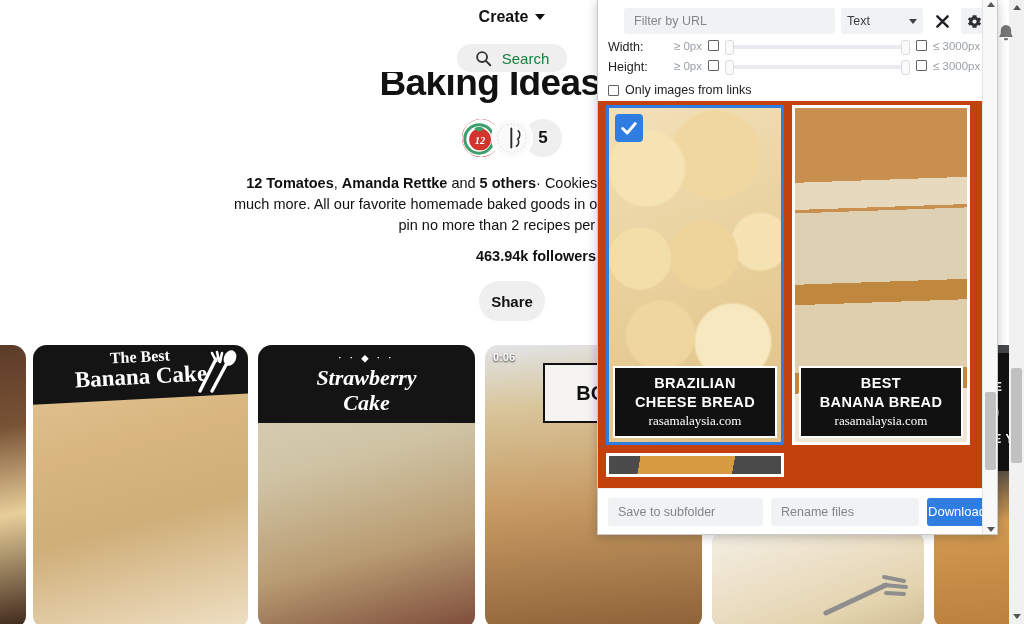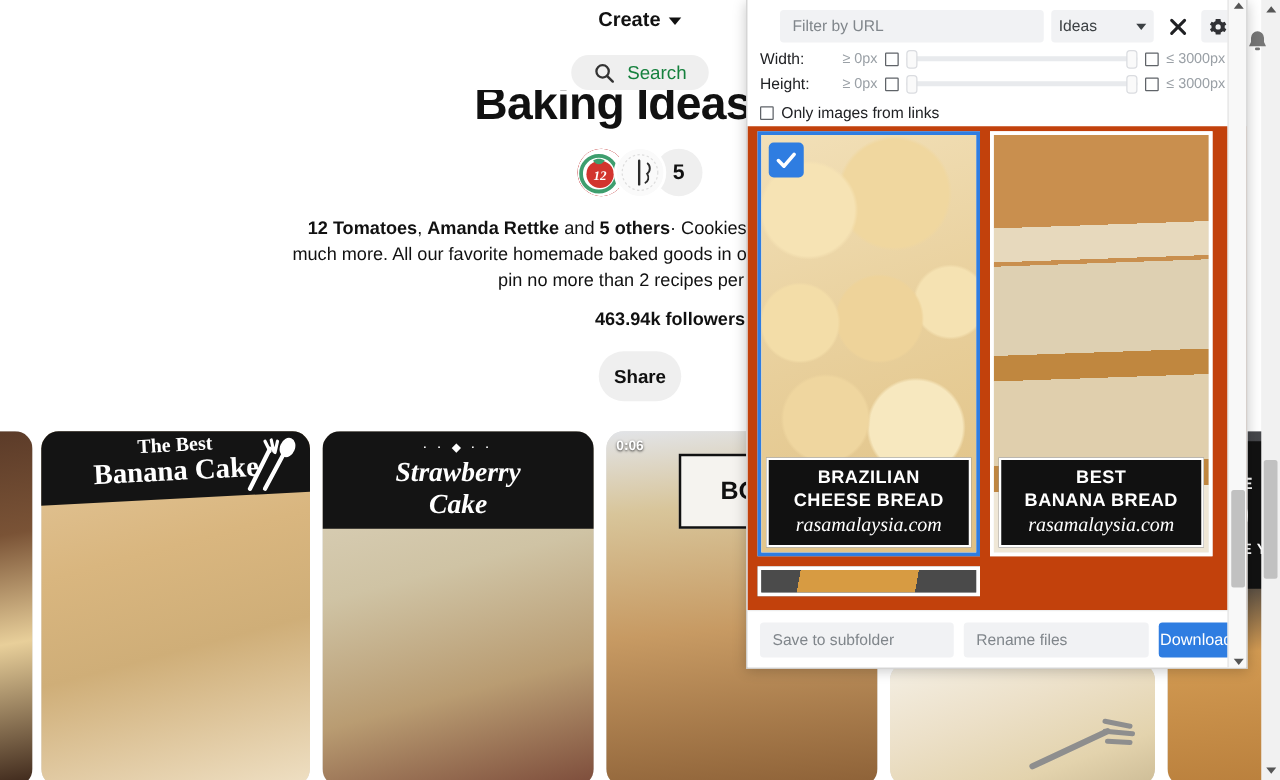--- a/index.html
+++ b/index.html
@@ -123,21 +123,21 @@
     font-size:12.5px; color:#3c4043; padding:0 6px;
     display:flex;align-items:center;justify-content:space-between; cursor:pointer;
   }
   .sel-chev { width:0;height:0;border-left:4.5px solid transparent;border-right:4.5px solid transparent;border-top:5px solid #3c4043; }
   .icon-btn {
     width:26px;height:26px;border-radius:3px;background:#fff;
     display:flex;align-items:center;justify-content:center;cursor:pointer;
   }
   .icon-btn.gear { background:#f1f2f4; }
 
-  .range-row { display:flex; align-items:center; gap:6px; margin-top:6px; font-size:12px; color:#3c4043; }
+  .range-row { display:flex; gap:6px; margin-top:6px; font-size:12px; color:#3c4043; }
   .range-label { width:48px; font-size:12.5px; color:#202124; }
   .range-min, .range-max { color:#9aa0a6; font-size:11.5px; white-space:nowrap; }
   .range-min { width:40px; text-align:right; }
   .range-max { width:54px; }
   .cb {
     width:11px;height:11px;border:1.4px solid #5f6368;border-radius:1px;background:#fff;
     flex:none; cursor:pointer;
   }
   .slider { position:relative; flex:1; height:14px; }
   .slider .bar { position:absolute; top:5px; left:0; right:0; height:4px; background:#e8eaed; border-radius:2px; }
@@ -161,21 +161,21 @@
     border:3px solid #fff; overflow:hidden; cursor:pointer;
   }
   .thumb-card.selected { border:3px solid #2f7de1; }
   .thumb-img { position:absolute; inset:0; }
   .thumb-banner {
     position:absolute; left:4px; right:4px; bottom:4px; height:72px; background:#111;
     border:2px solid #fff;
     display:flex; flex-direction:column; align-items:center; justify-content:center; gap:3px;
   }
   .thumb-banner .tt { color:#fff; font-size:14.5px; font-weight:bold; line-height:16px; text-align:center; letter-spacing:.4px; }
-  .thumb-banner .site { color:#fff; font-size:16px; font-style:italic; font-family:"Liberation Serif", serif; }
+  .thumb-banner .site { color:#fff; font-size:13px; font-family:"Liberation Serif", serif; }
   .check {
     position:absolute; left:6px; top:6px; width:28px;height:28px;border-radius:4px;
     background:#2f7de1; display:flex;align-items:center;justify-content:center; z-index:3;
   }
   .thumb-partial {
     width:178px; height:24px; background:#555; border:3px solid #fff; overflow:hidden; position:relative;
   }
 
   
   .popup-footer {
@@ -339,21 +339,21 @@
         </div>
     </div>
   </div>
 
   <div class="popup">
 
     <div class="popup-filters">
       <div class="filter-row1">
         <input class="url-input" placeholder="Filter by URL" style="">
         <div class="type-select">
-          <span>Ideas</span>
+          <span>Text</span>
           <span class="sel-chev"></span>
         </div>
         <div class="icon-btn">
           <svg width="15" height="15" viewBox="0 0 16 16">
             <path d="M2.5 2.5 L13.5 13.5 M13.5 2.5 L2.5 13.5" stroke="#202124" stroke-width="2.6" stroke-linecap="round"></path>
           </svg>
         </div>
         <div class="icon-btn gear">
           <svg width="15" height="15" viewBox="0 0 24 24">
             <path d="M12 8.2a3.8 3.8 0 1 0 0 7.6 3.8 3.8 0 0 0 0-7.6zm0 5.9a2.1 2.1 0 1 1 0-4.2 2.1 2.1 0 0 1 0 4.2z" fill="#202124"></path>

